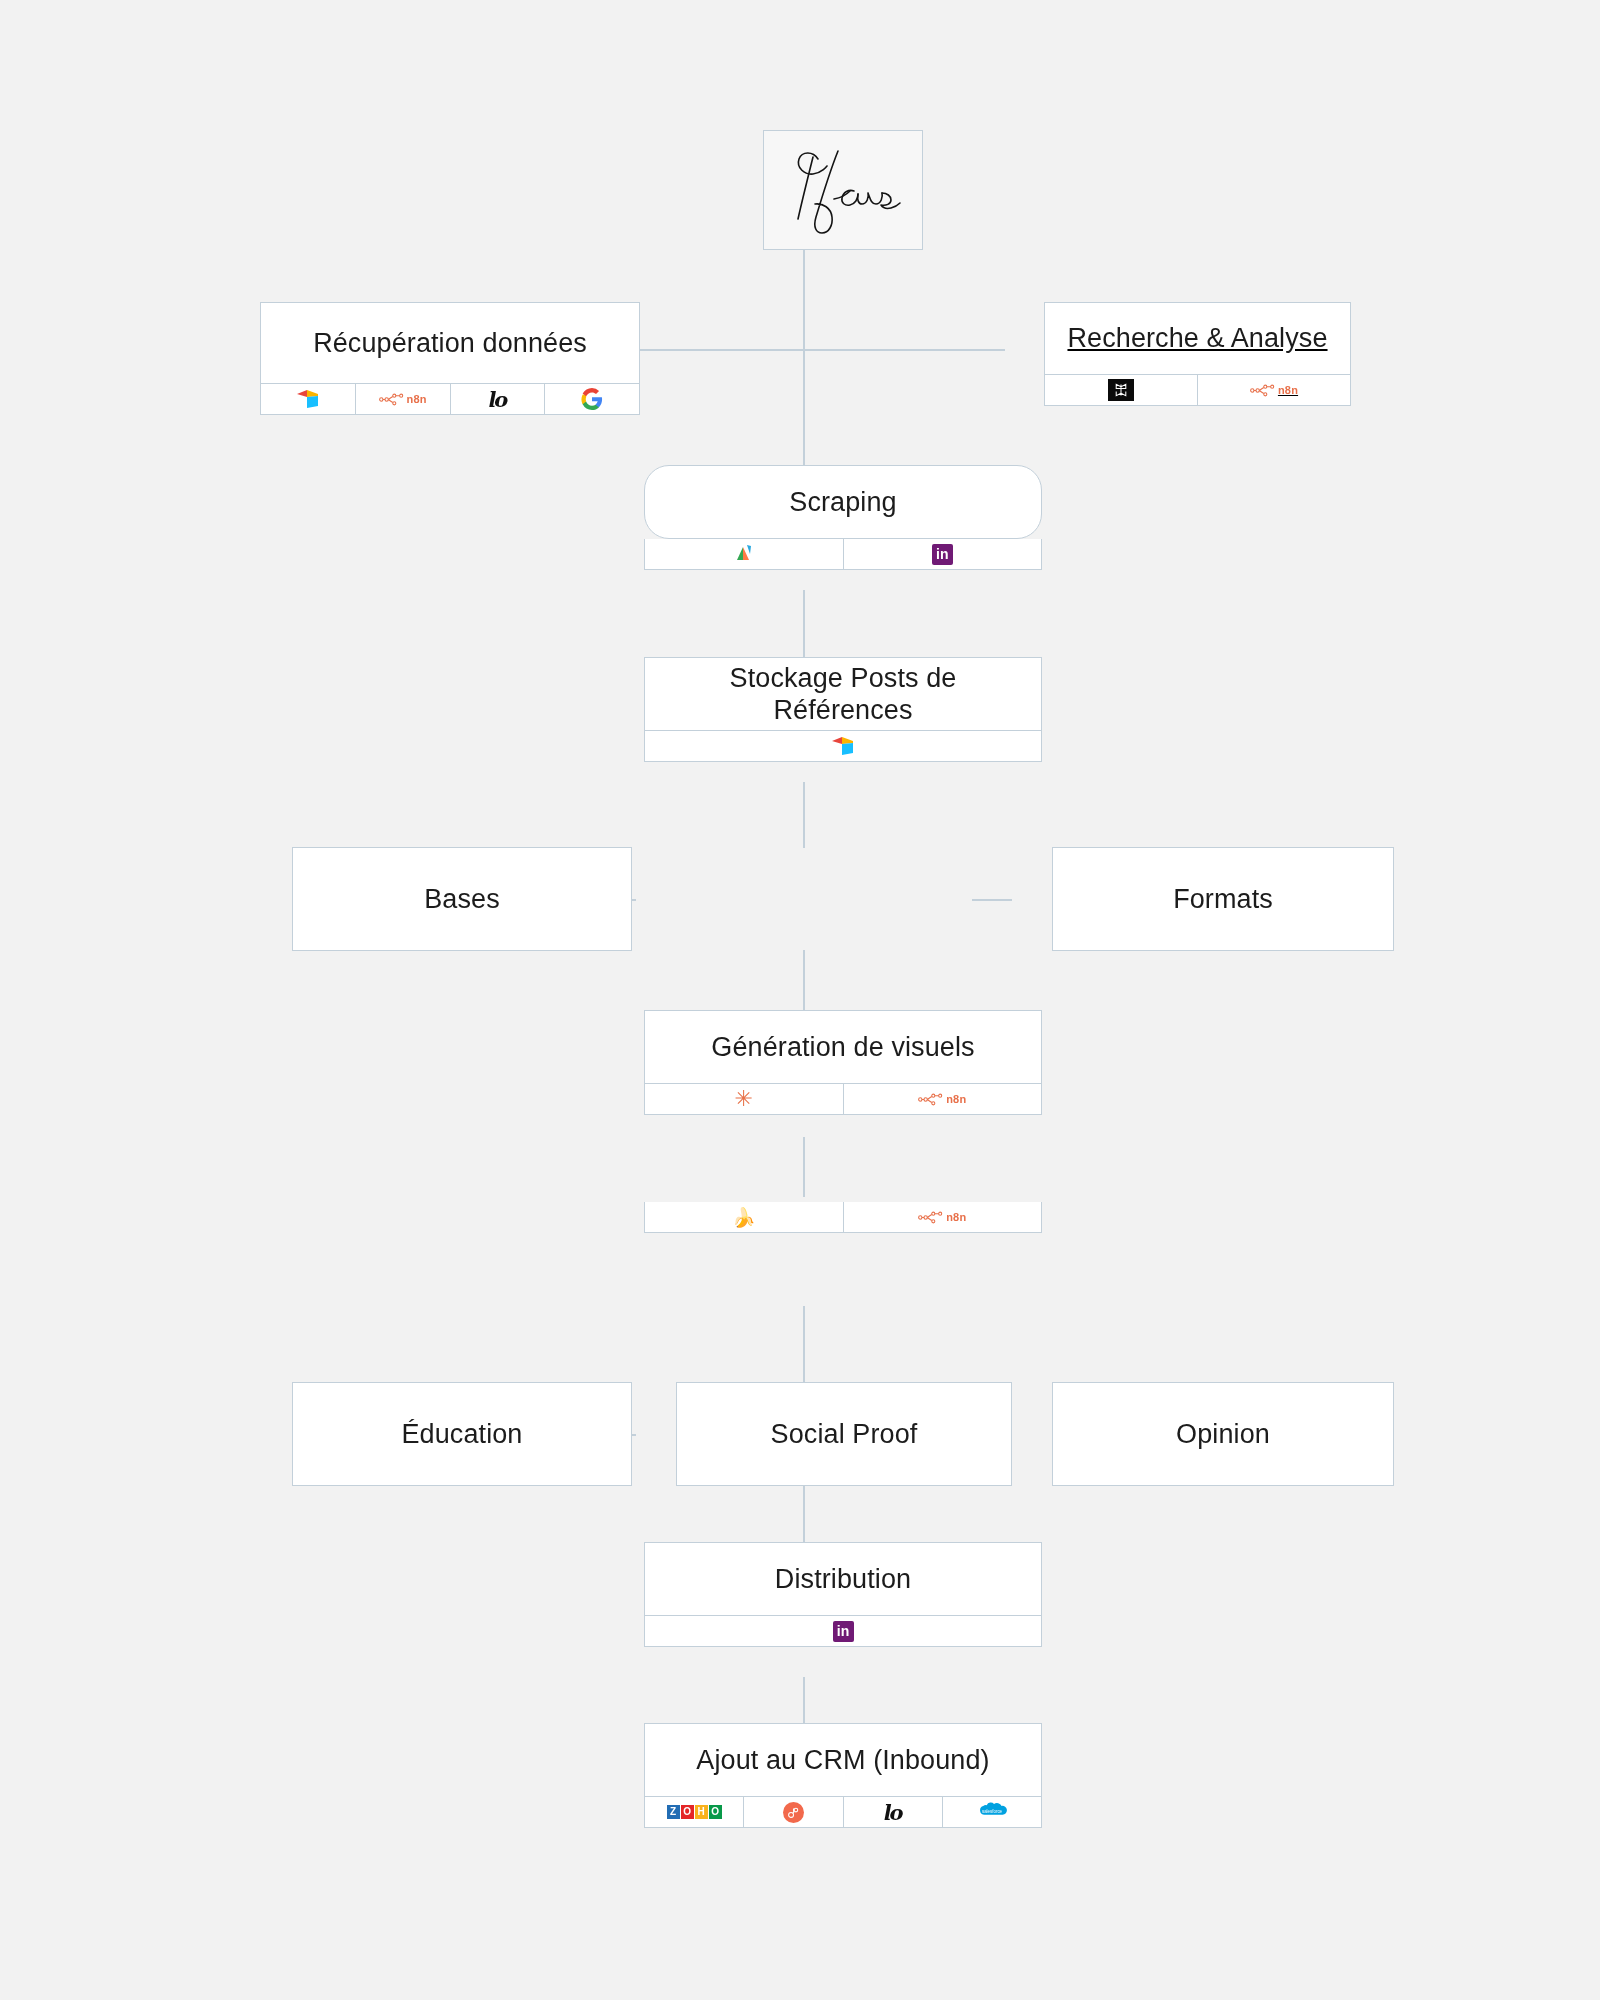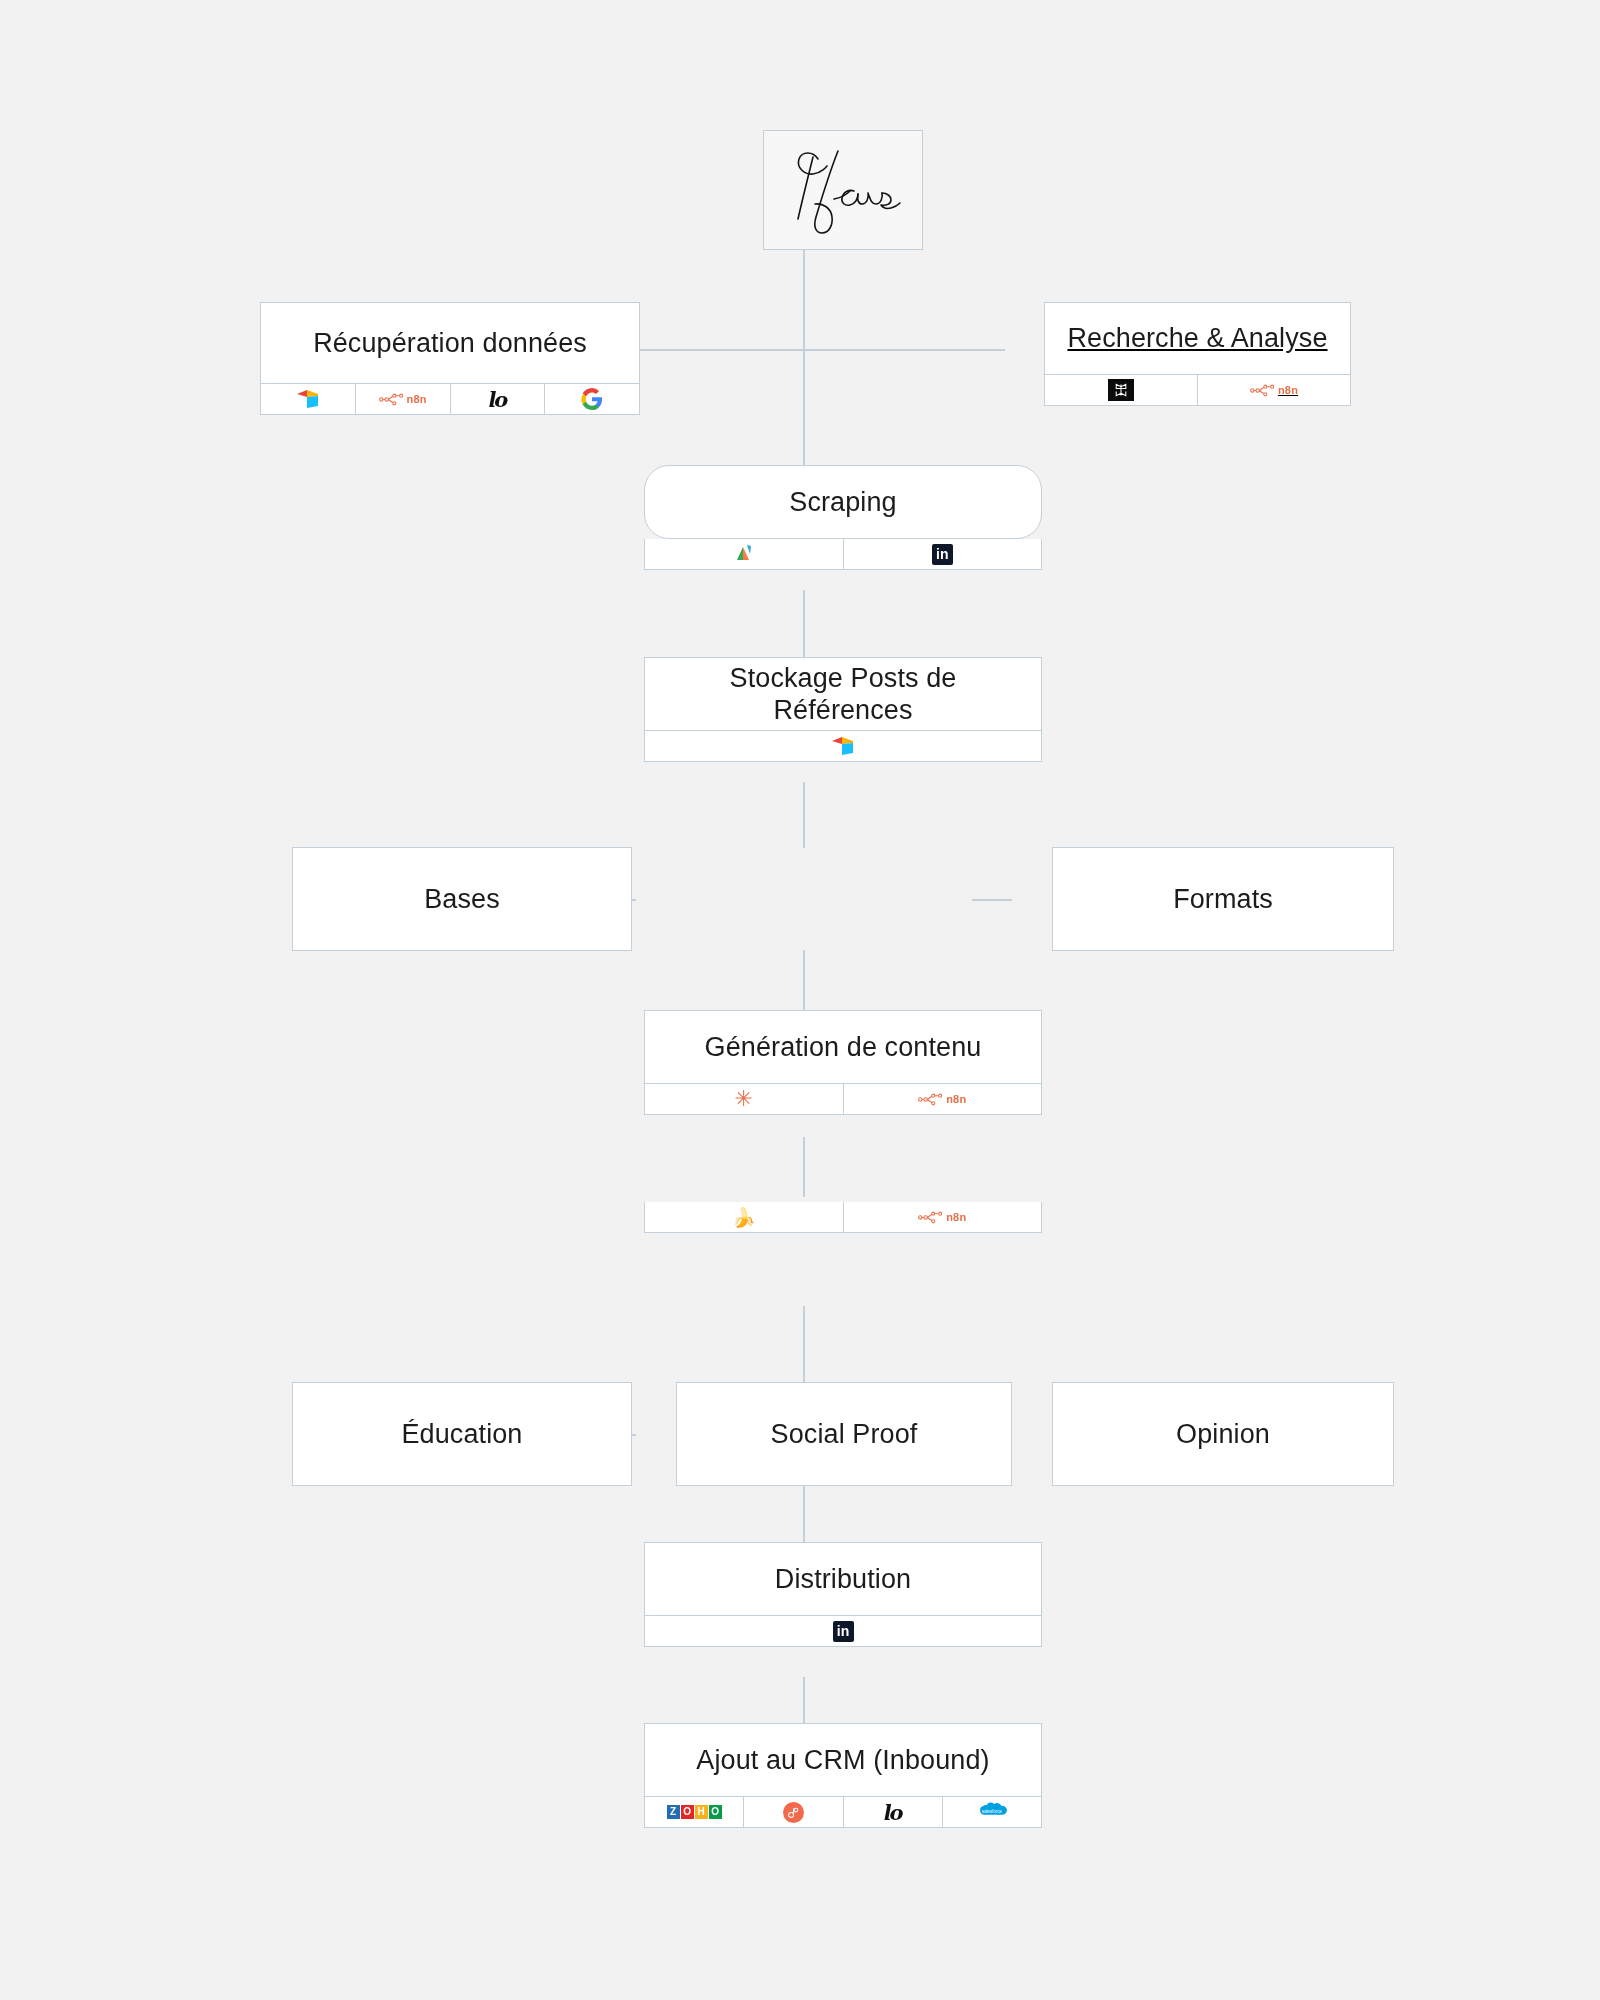--- a/index.html
+++ b/index.html
@@ -68,21 +68,21 @@
     color:#101010;font-family:"DejaVu Serif",serif;font-weight:700;
     font-size:21px;font-style:italic;line-height:1;letter-spacing:-2px;
   }
 
   .ic-perp{
     width:26px;height:22px;background:#0b0b0b;
     display:flex;align-items:center;justify-content:center;
   }
 
   .ic-li{
-    width:21px;height:21px;background:#0f172a;border-radius:2px;
+    width:21px;height:21px;background:#701a75;border-radius:2px;
     color:#ffffff;font-size:14px;font-weight:700;
     display:flex;align-items:center;justify-content:center;
     line-height:1;font-family:"Liberation Sans",sans-serif;
   }
 
   .ic-claude{font-size:22px;line-height:1;color:#e8734a;}
 
   .ic-banana{font-size:19px;line-height:1;}
 
   .ic-zoho{display:flex;gap:1px;align-items:center;}
@@ -233,21 +233,21 @@
   </div>
 
   <div class="node" style="left:252px;top:847px;width:340px;">
     <div class="title" style="height:104px;">Bases</div>
   </div>
   <div class="node" style="left:1012px;top:847px;width:342px;">
     <div class="title" style="height:104px;">Formats</div>
   </div>
 
   <div class="node" style="left:604px;top:1010px;width:398px;">
-    <div class="title" style="height:74px;">Génération de contenu</div>
+    <div class="title" style="height:74px;">Génération de visuels</div>
     <div class="tools">
       <div class="tool">
         <span class="ic-claude">✳</span>
       </div>
       <div class="tool">
         <span class="ic-n8n">
           <svg width="26" height="13" viewBox="0 0 34 16">
             <g stroke="#e8704a" stroke-width="1.4" fill="none">
               <circle cx="3" cy="8" r="2.2"></circle>
                 <circle cx="10" cy="8" r="2.2"></circle>

